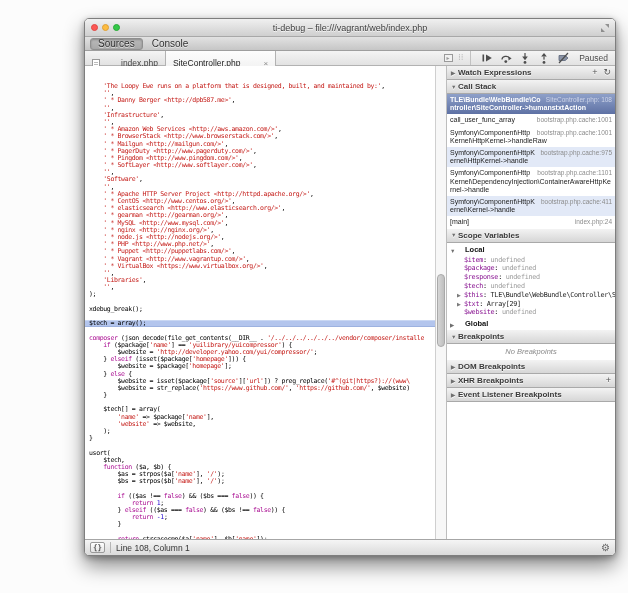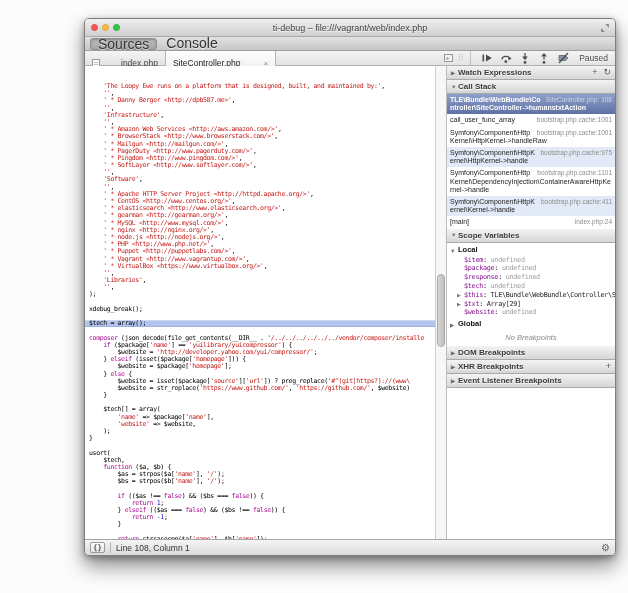--- a/index.html
+++ b/index.html
@@ -17,21 +17,21 @@
   .title{font-size:9px;color:#3c3c3c;text-shadow:0 1px 0 rgba(255,255,255,.8);}
   .lights{position:absolute;left:6px;top:5px;display:flex;gap:4px;}
   .light{width:7px;height:7px;border-radius:50%;box-sizing:border-box;}
   .light.red{background:#fc5753;border:1px solid #df4744;}
   .light.yellow{background:#fdbc40;border:1px solid #de9f34;}
   .light.green{background:#33c748;border:1px solid #27aa35;}
   .fsbtn{position:absolute;right:5px;top:4px;width:10px;height:10px;opacity:.65;}
   
   .paneltabs{height:13px;flex:0 0 13px;background:linear-gradient(#e2e2e2,#c6c6c6);
              border-bottom:1px solid #9e9e9e;display:flex;align-items:center;padding-left:5px;gap:2px;}
-  .ptab{font-size:14px;color:#333;padding:0 7px;height:11px;line-height:11px;border-radius:3px;
+  .ptab{font-size:10px;color:#333;padding:0 7px;height:11px;line-height:11px;border-radius:3px;
         text-shadow:0 1px 0 rgba(255,255,255,.6);}
   .ptab.active{background:linear-gradient(#b9b9b9,#a9a9a9);border:1px solid #8f8f8f;
                box-shadow:inset 0 1px 2px rgba(0,0,0,.25);height:10px;line-height:10px;}
   
   .filebar{height:14px;flex:0 0 14px;background:linear-gradient(#f4f4f4,#e2e2e2);
            border-bottom:1px solid #b2b2b2;display:flex;align-items:stretch;font-size:8.5px;}
   .ftab{display:flex;align-items:center;padding:12px 7px;color:#444;gap:21px;}
   .ftab.active{background:linear-gradient(#fdfdfd,#eeeeee);border-left:1px solid #b2b2b2;
                border-right:1px solid #b2b2b2;color:#1d1d1d;}
   .ftab .close{color:#8a8a8a;font-size:8px;margin-left:2px;}
@@ -69,21 +69,21 @@
         font-size:8px;font-weight:bold;color:#3a3a3a;text-shadow:0 1px 0 rgba(255,255,255,.8);gap:1px;}
   .shdr .tri{font-size:5.5px;color:#6f6f6f;width:6px;}
   .shdr .hbtns{margin-left:auto;display:flex;gap:6px;font-weight:normal;color:#555;font-size:9px;line-height:9px;}
   .frames{font-size:7px;line-height:8.2px;}
   .frame{padding:2px 3px;color:#222;word-break:break-all;overflow:hidden;}
   .frame:nth-child(4),.frame:nth-child(6){background:#e2e9f7;}
   .frame .floc{float:right;color:#8c8c8c;font-size:6.5px;margin-left:4px;}
   .frame.sel{background:linear-gradient(#8ea0c9,#5e71a4);color:#fff;font-weight:bold;}
   .frame.sel .floc{color:#cdd4e8;font-weight:normal;}
   .scopebody{background:#fff;}
-  .scopesec{font-size:7.5px;font-weight:bold;color:#111;padding:2px 3px;display:flex;gap:2px;align-items:flex-end;}
+  .scopesec{font-size:7.5px;font-weight:bold;color:#111;padding:2px 3px;display:flex;gap:9px;align-items:flex-end;}
   .scopesec .tri{font-size:5.5px;color:#6f6f6f;width:6px;font-weight:normal;}
   .svar{font-family:"DejaVu Sans Mono",monospace;font-size:6.8px;line-height:8.8px;
         padding-left:10px;white-space:nowrap;overflow:hidden;letter-spacing:-0.3px;}
   .svar .tri{display:inline-block;width:7px;font-size:5px;color:#7a7a7a;font-family:"Liberation Sans",sans-serif;}
   .vn{color:#881391;} .vv{color:#222;} .vv.und{color:#9b9b9b;}
   .nobp{font-size:7.5px;font-style:italic;color:#8a8a8a;text-align:center;padding:3px 0 4px;background:#fff;}
   .sidefill{flex:1;background:#fff;}
   
   .statusbar{height:15px;flex:0 0 15px;background:linear-gradient(#f5f5f5,#dadada);
              border-top:1px solid #a6a6a6;display:flex;align-items:center;padding:0 5px;gap:5px;}
@@ -290,20 +290,24 @@
             <div class="svar"><span class="tri">▶</span><span class="vn">$this</span><span>: </span><span class="vv">TLE\Bundle\WebBundle\Controller\SiteController</span></div>
             <div class="svar"><span class="tri">▶</span><span class="vn">$txt</span><span>: </span><span class="vv">Array[29]</span></div>
             <div class="svar"><span class="tri"></span><span class="vn">$website</span><span>: </span><span class="vv und">undefined</span></div>
           </div>
         <div class="scopesec">
           <span class="tri">▶</span>
           <span>Global</span>
         </div>
       </div>
 
+      <div class="shdr">
+        <span class="tri">▼</span>
+        <span>Breakpoints</span>
+      </div>
       <div class="nobp">No Breakpoints</div>
 
       <div class="shdr">
         <span class="tri">▶</span>
         <span>DOM Breakpoints</span>
       </div>
 
       <div class="shdr">
         <span class="tri">▶</span>
         <span>XHR Breakpoints</span>

